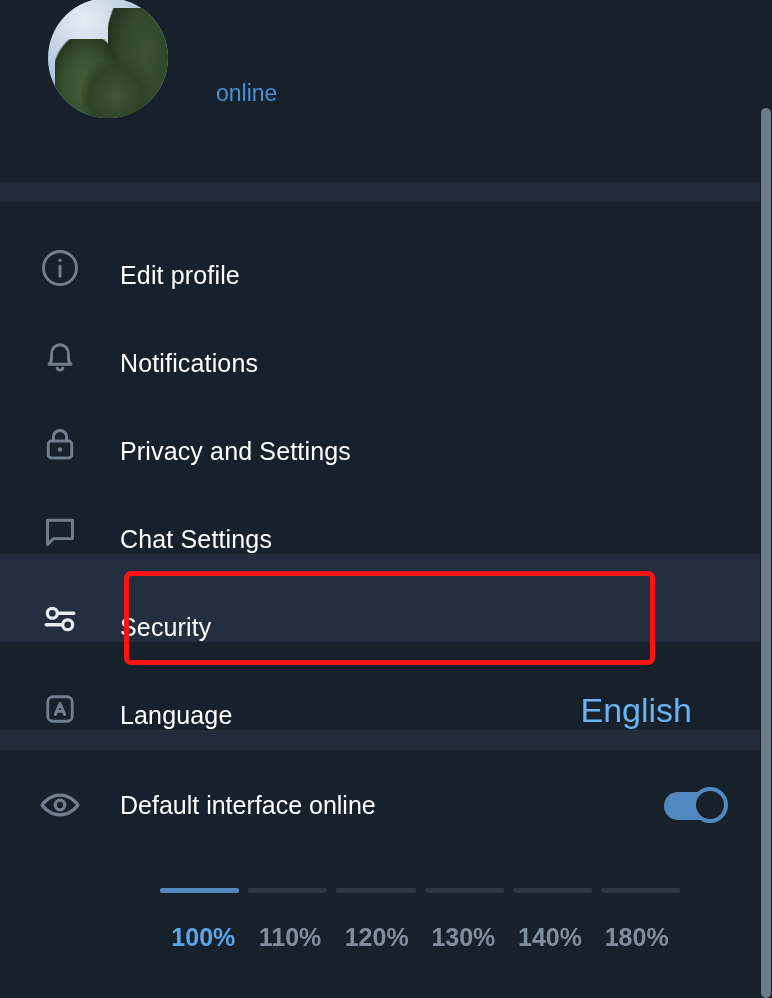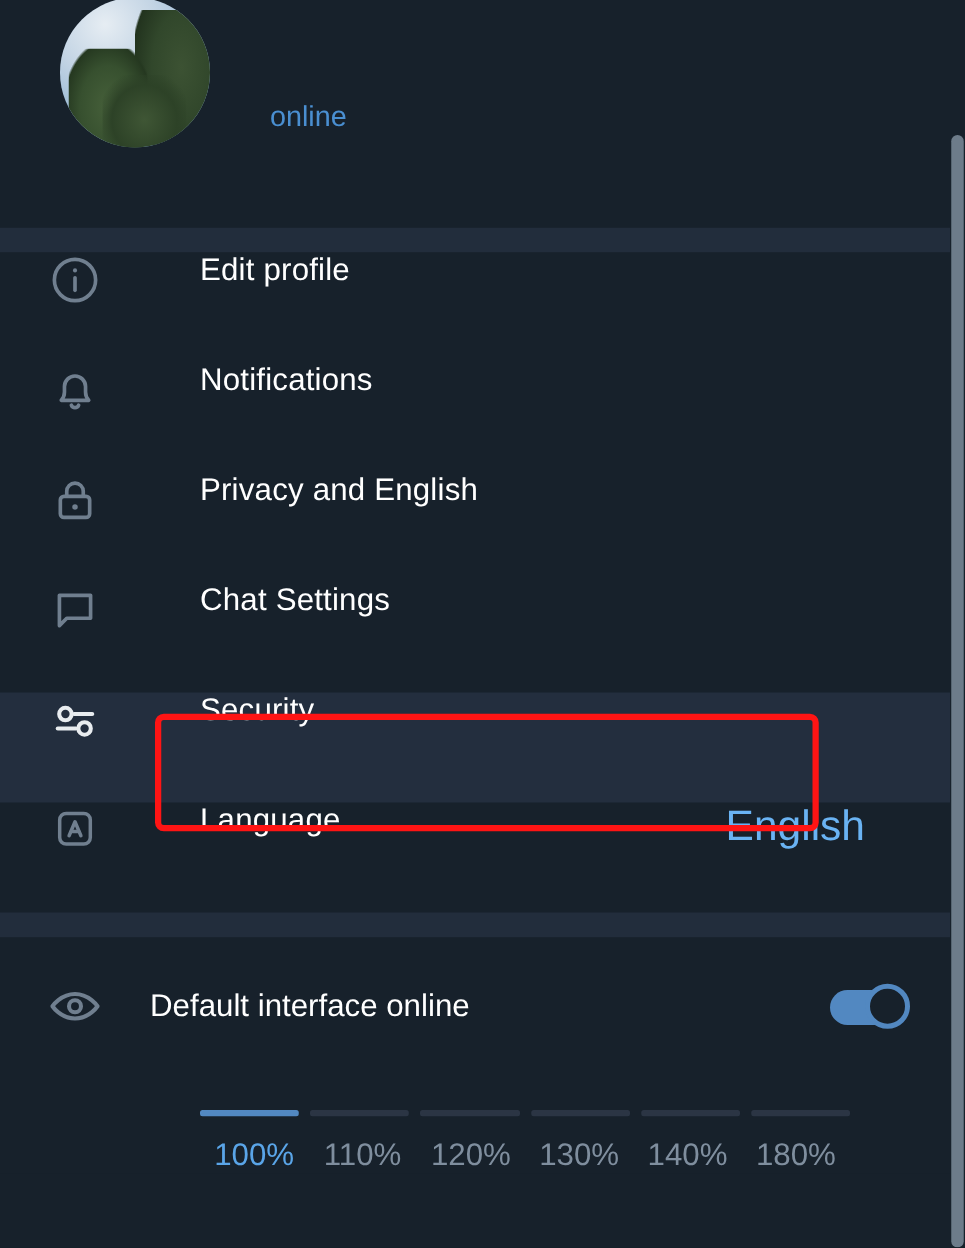--- a/index.html
+++ b/index.html
@@ -85,25 +85,24 @@
   .divider {
     height: 20px;
     background: #222d3c;
   }
 
   
   .menu { background: #17212b; padding: 0; }
   .row {
     position: relative;
     display: flex;
-    align-items: flex-start;
+    align-items: flex-end;
     height: 88px;
     width: 772px;
     background: transparent;
-    gap: 40px;
   }
   .row.hover { background: #232e3e; }
   .row-icon {
     width: 120px;
     display: flex; align-items: center; justify-content: center;
     flex: 0 0 120px;
   }
   .row-icon svg { display: block; }
   .row-label {
     font-size: 25px;
@@ -174,21 +173,22 @@
   }
   .seg {
     height: 5px;
     flex: 1 1 0;
     border-radius: 2px;
     background: #2b3544;
   }
   .seg.active { background: #5288c1; }
   .labels-row {
     display: flex;
-    margin-top: 17px;
+    margin-top: 30px;
+    font-weight: bold;
   }
   .scale-label {
     flex: 1 1 0;
     text-align: center;
     font-size: 25px;
     color: #7f8e9e;
   }
   .scale-label.active { color: #5aa5e8; }
 
   
@@ -286,21 +286,21 @@
         </div>
 
         <div class="row">
           <span class="row-icon">
             <svg width="44" height="44" viewBox="0 0 24 24" fill="none" stroke="#707f8f" stroke-width="1.6">
               <rect x="5.6" y="10.4" width="12.8" height="9.2" rx="1.6"></rect>
               <path d="M8.4 10.4V8.2a3.6 3.6 0 0 1 7.2 0v2.2"></path>
               <circle cx="12" cy="15" r="1.2" fill="#707f8f" stroke="none"></circle>
             </svg>
           </span>
-          <span class="row-label">Privacy and English</span>
+          <span class="row-label">Privacy and Settings</span>
         </div>
 
         <div class="row">
           <span class="row-icon">
             <svg width="44" height="44" viewBox="0 0 24 24" fill="none" stroke="#707f8f" stroke-width="1.6" stroke-linejoin="round">
               <path d="M5.2 5.6h13.6v10H8.4l-3.2 3.2Z"></path>
             </svg>
           </span>
           <span class="row-label">Chat Settings</span>
         </div>

